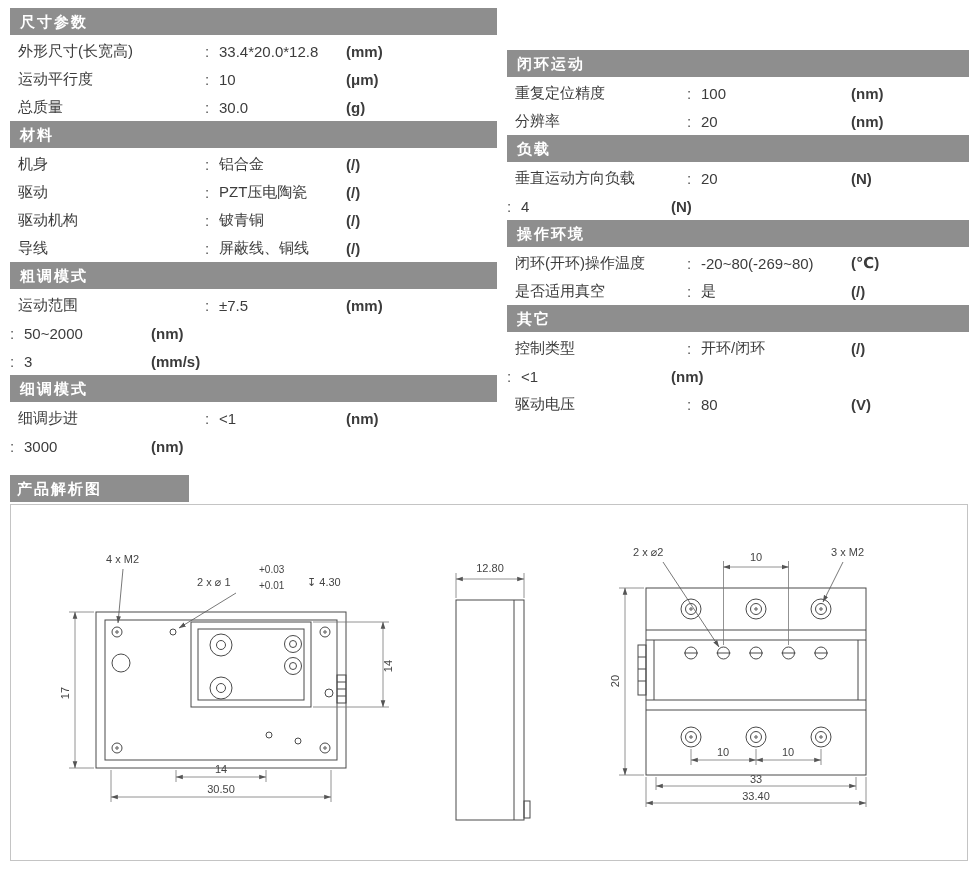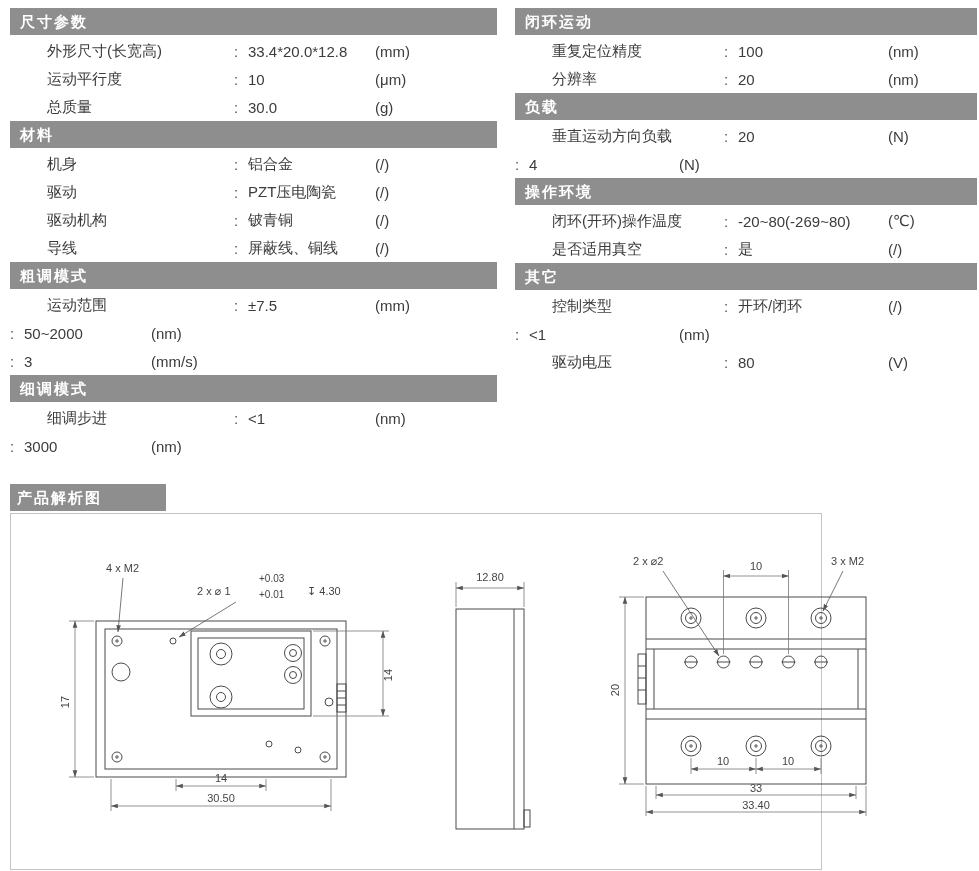--- a/index.html
+++ b/index.html
@@ -3,43 +3,43 @@
 <meta charset="utf-8">
 <style>
   * { margin:0; padding:0; box-sizing:border-box; }
   html,body { background:#ffffff; }
   body {
     width:979px; height:871px; position:relative; overflow:hidden;
     font-family:"Liberation Sans","DejaVu Sans",sans-serif;
     color:#3c3c3c;
   }
   .page { padding:8px 0 0 10px; }
-  .columns { display:flex; align-items:flex-start; gap:18px; }
+  .columns { display:flex; align-items:center; gap:10px; }
   .col-left  { width:487px; }
   .col-right { width:462px; }
 
   .sec-header {
     background:#8e8e8e; color:#ffffff;
     font-weight:bold; font-size:15px;
     height:27px; line-height:27px;
     padding-left:10px; letter-spacing:2px;
     margin-bottom:2px;
   }
   .row { display:flex; align-items:center; height:28px; font-size:15px; }
-  .lbl   { padding-left:8px;margin-left:29px; }
+  .lbl   { padding-left:8px; }
   .col-left  .lbl { width:195px; }
   .col-right .lbl { width:180px; }
   .colon { width:14px; color:#555; }
   .col-left  .val { width:127px; }
   .col-right .val { width:150px; }
-  .unit  { flex:1; }
-
-  .diagram-header { margin-top:24px; width:156px;padding-left:7px; }
+  .unit  { flex:1;font-weight:bold; }
+
+  .diagram-header { margin-top:15px; width:179px;padding-left:7px; }
   .diagram-box {
-    width:812px; height:357px;
+    width:958px; height:357px;
     border:1px solid #c4c4c4;
     background:#ffffff;
   }
   svg text { font-family:"Liberation Sans","DejaVu Sans",sans-serif; font-size:11px; fill:#444; }
   svg text.small { font-size:10px; }
 </style>
 </head>
 <body>
 
 <div class="page">

